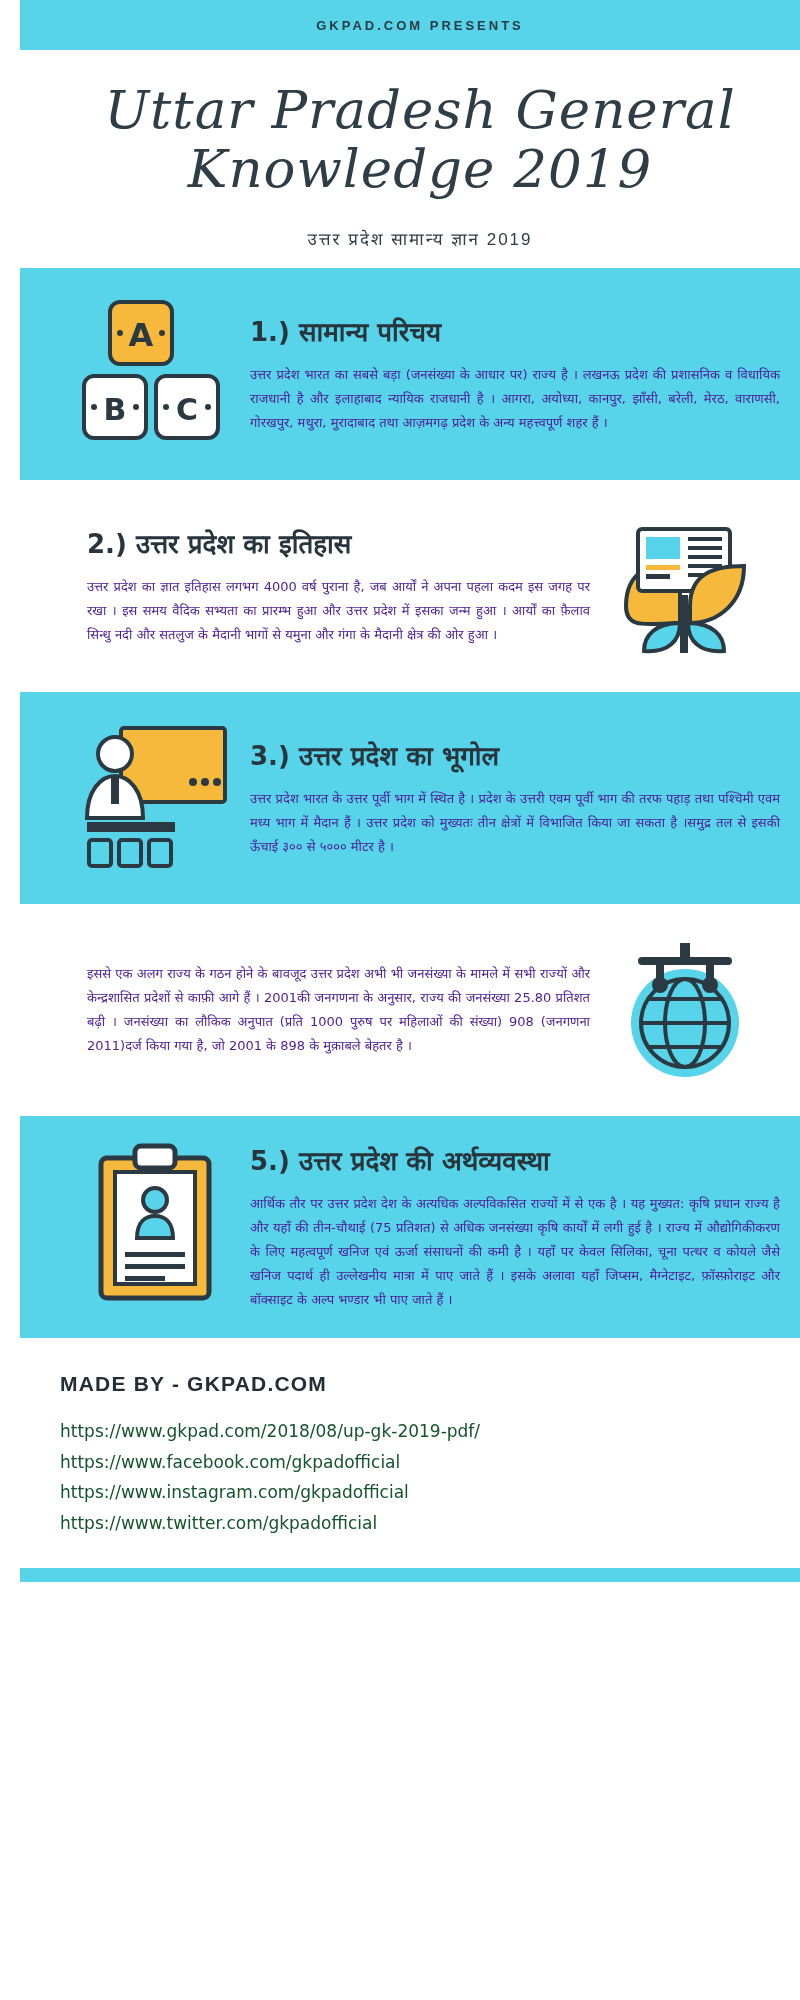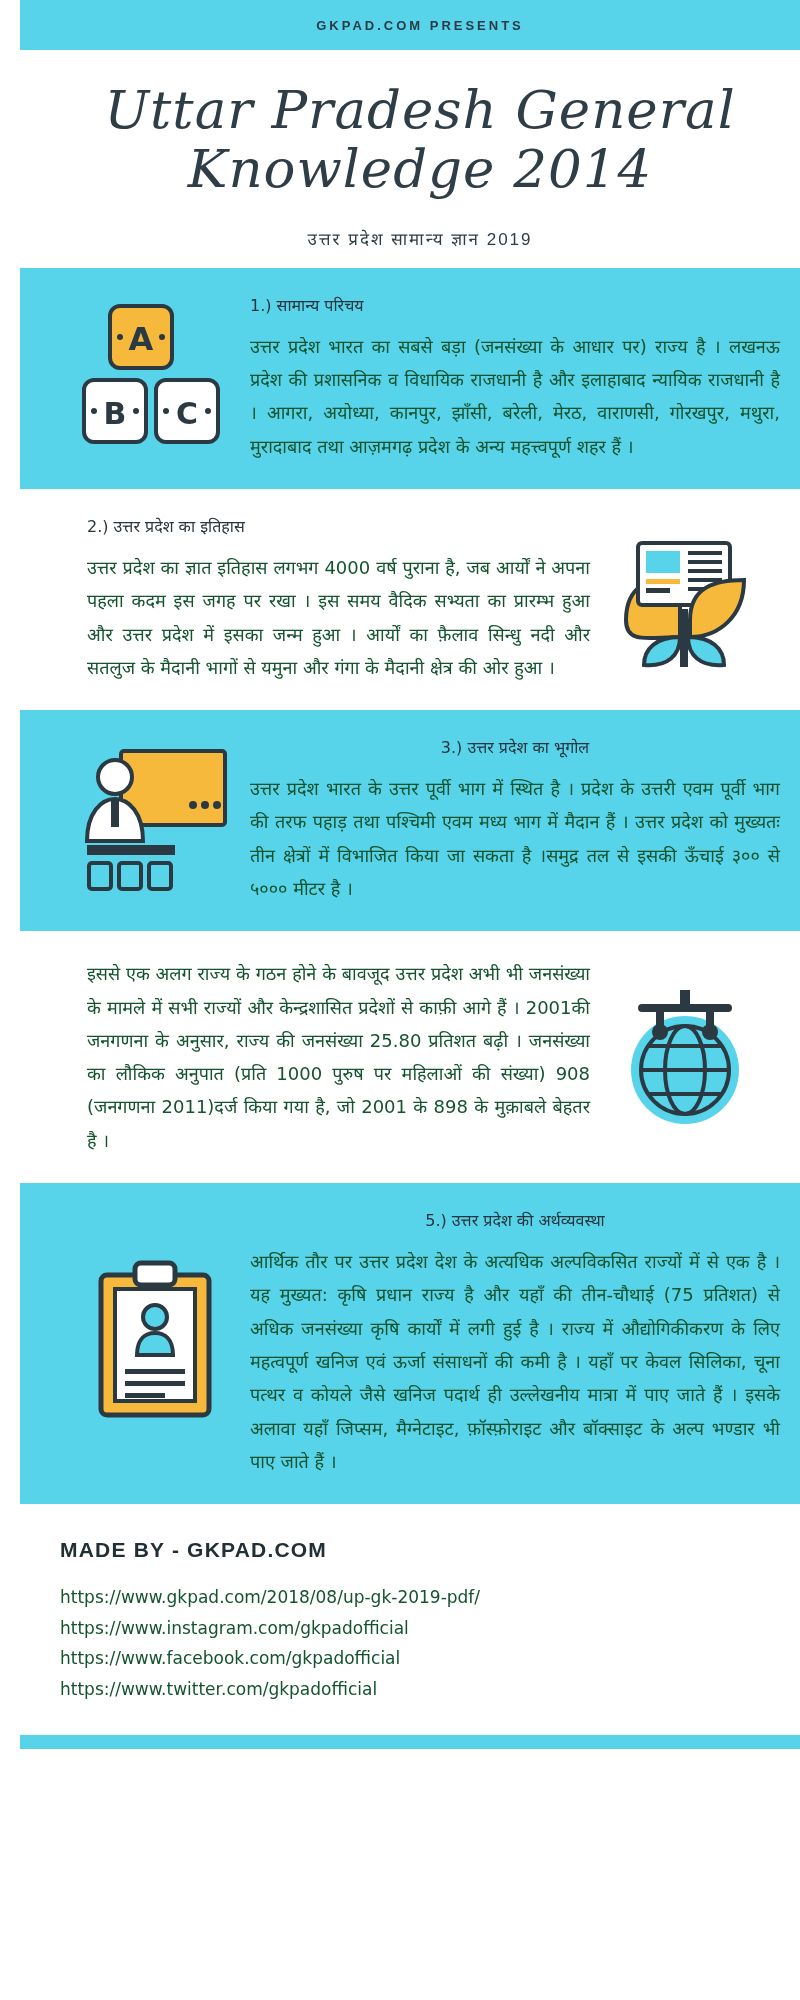--- a/index.html
+++ b/index.html
@@ -74,33 +74,33 @@
     min-width: 190px;
     display: flex;
     align-items: center;
     justify-content: center;
   }
   .content {
     flex: 1;
   }
   .sec-title {
     font-family: "DejaVu Sans", sans-serif;
-    font-size: 16px;
-    font-weight: normal;
+    font-size: 26px;
+    font-weight: bold;
     color: #28353d;
     margin-bottom: 14px;
   }
   .sec-body {
     font-family: "DejaVu Sans", sans-serif;
-    font-size: 18px;
+    font-size: 13px;
     line-height: 1.85;
-    color: #14532d;
+    color: #4c1d95;
     text-align: justify;
   }
-  .align-right .sec-title { text-align: center; }
+  .align-right .sec-title { text-align: left; }
   .align-left .sec-title { text-align: left; }
 
   
   .footer {
     background: #ffffff;
     padding: 34px 40px 30px 40px;
     text-align: left;
   }
   .footer-made {
     font-family: "Liberation Sans", sans-serif;
@@ -127,21 +127,21 @@
 <body>
 
 <div class="page">
 
   <div class="top-bar">
     <div class="top-bar-text">GKPAD.COM PRESENTS</div>
   </div>
 
   <div class="title-block">
     <div class="title-main">Uttar Pradesh General</div>
-    <div class="title-main">Knowledge 2014</div>
+    <div class="title-main">Knowledge 2019</div>
     <div class="title-sub">उत्तर प्रदेश सामान्य ज्ञान 2019</div>
   </div>
 
   <div class="section cyan left-art align-left">
     <div class="art">
       <svg width="150" height="160" viewBox="0 0 150 160">
         <rect x="30" y="8" width="62" height="62" rx="10" fill="#f6b93b" stroke="#2b3a42" stroke-width="4"></rect>
         <text x="61" y="52" font-family="DejaVu Sans, sans-serif" font-size="32" font-weight="bold" fill="#2b3a42" text-anchor="middle">A</text>
         <rect x="4" y="82" width="62" height="62" rx="10" fill="#ffffff" stroke="#2b3a42" stroke-width="4"></rect>
         <text x="35" y="126" font-family="DejaVu Sans, sans-serif" font-size="30" font-weight="bold" fill="#2b3a42" text-anchor="middle">B</text>
@@ -245,19 +245,19 @@
     </div>
     <div class="content">
       <div class="sec-title">5.) उत्तर प्रदेश की अर्थव्यवस्था</div>
       <div class="sec-body">आर्थिक तौर पर उत्तर प्रदेश देश के अत्यधिक अल्पविकसित राज्यों में से एक है । यह मुख्यत: कृषि प्रधान राज्य है और यहाँ की तीन-चौथाई (75 प्रतिशत) से अधिक जनसंख्या कृषि कार्यों में लगी हुई है । राज्य में औद्योगिकीकरण के लिए महत्वपूर्ण खनिज एवं ऊर्जा संसाधनों की कमी है । यहाँ पर केवल सिलिका, चूना पत्थर व कोयले जैसे खनिज पदार्थ ही उल्लेखनीय मात्रा में पाए जाते हैं । इसके अलावा यहाँ जिप्सम, मैग्नेटाइट, फ़ॉस्फ़ोराइट और बॉक्साइट के अल्प भण्डार भी पाए जाते हैं ।</div>
     </div>
   </div>
 
   <div class="footer">
     <div class="footer-made">MADE BY - GKPAD.COM</div>
     <div class="footer-link">https://www.gkpad.com/2018/08/up-gk-2019-pdf/</div>
+    <div class="footer-link">https://www.facebook.com/gkpadofficial</div>
     <div class="footer-link">https://www.instagram.com/gkpadofficial</div>
-    <div class="footer-link">https://www.facebook.com/gkpadofficial</div>
     <div class="footer-link">https://www.twitter.com/gkpadofficial</div>
   </div>
 
   <div class="bottom-bar"></div>
 </div>
 
 </body></html>

